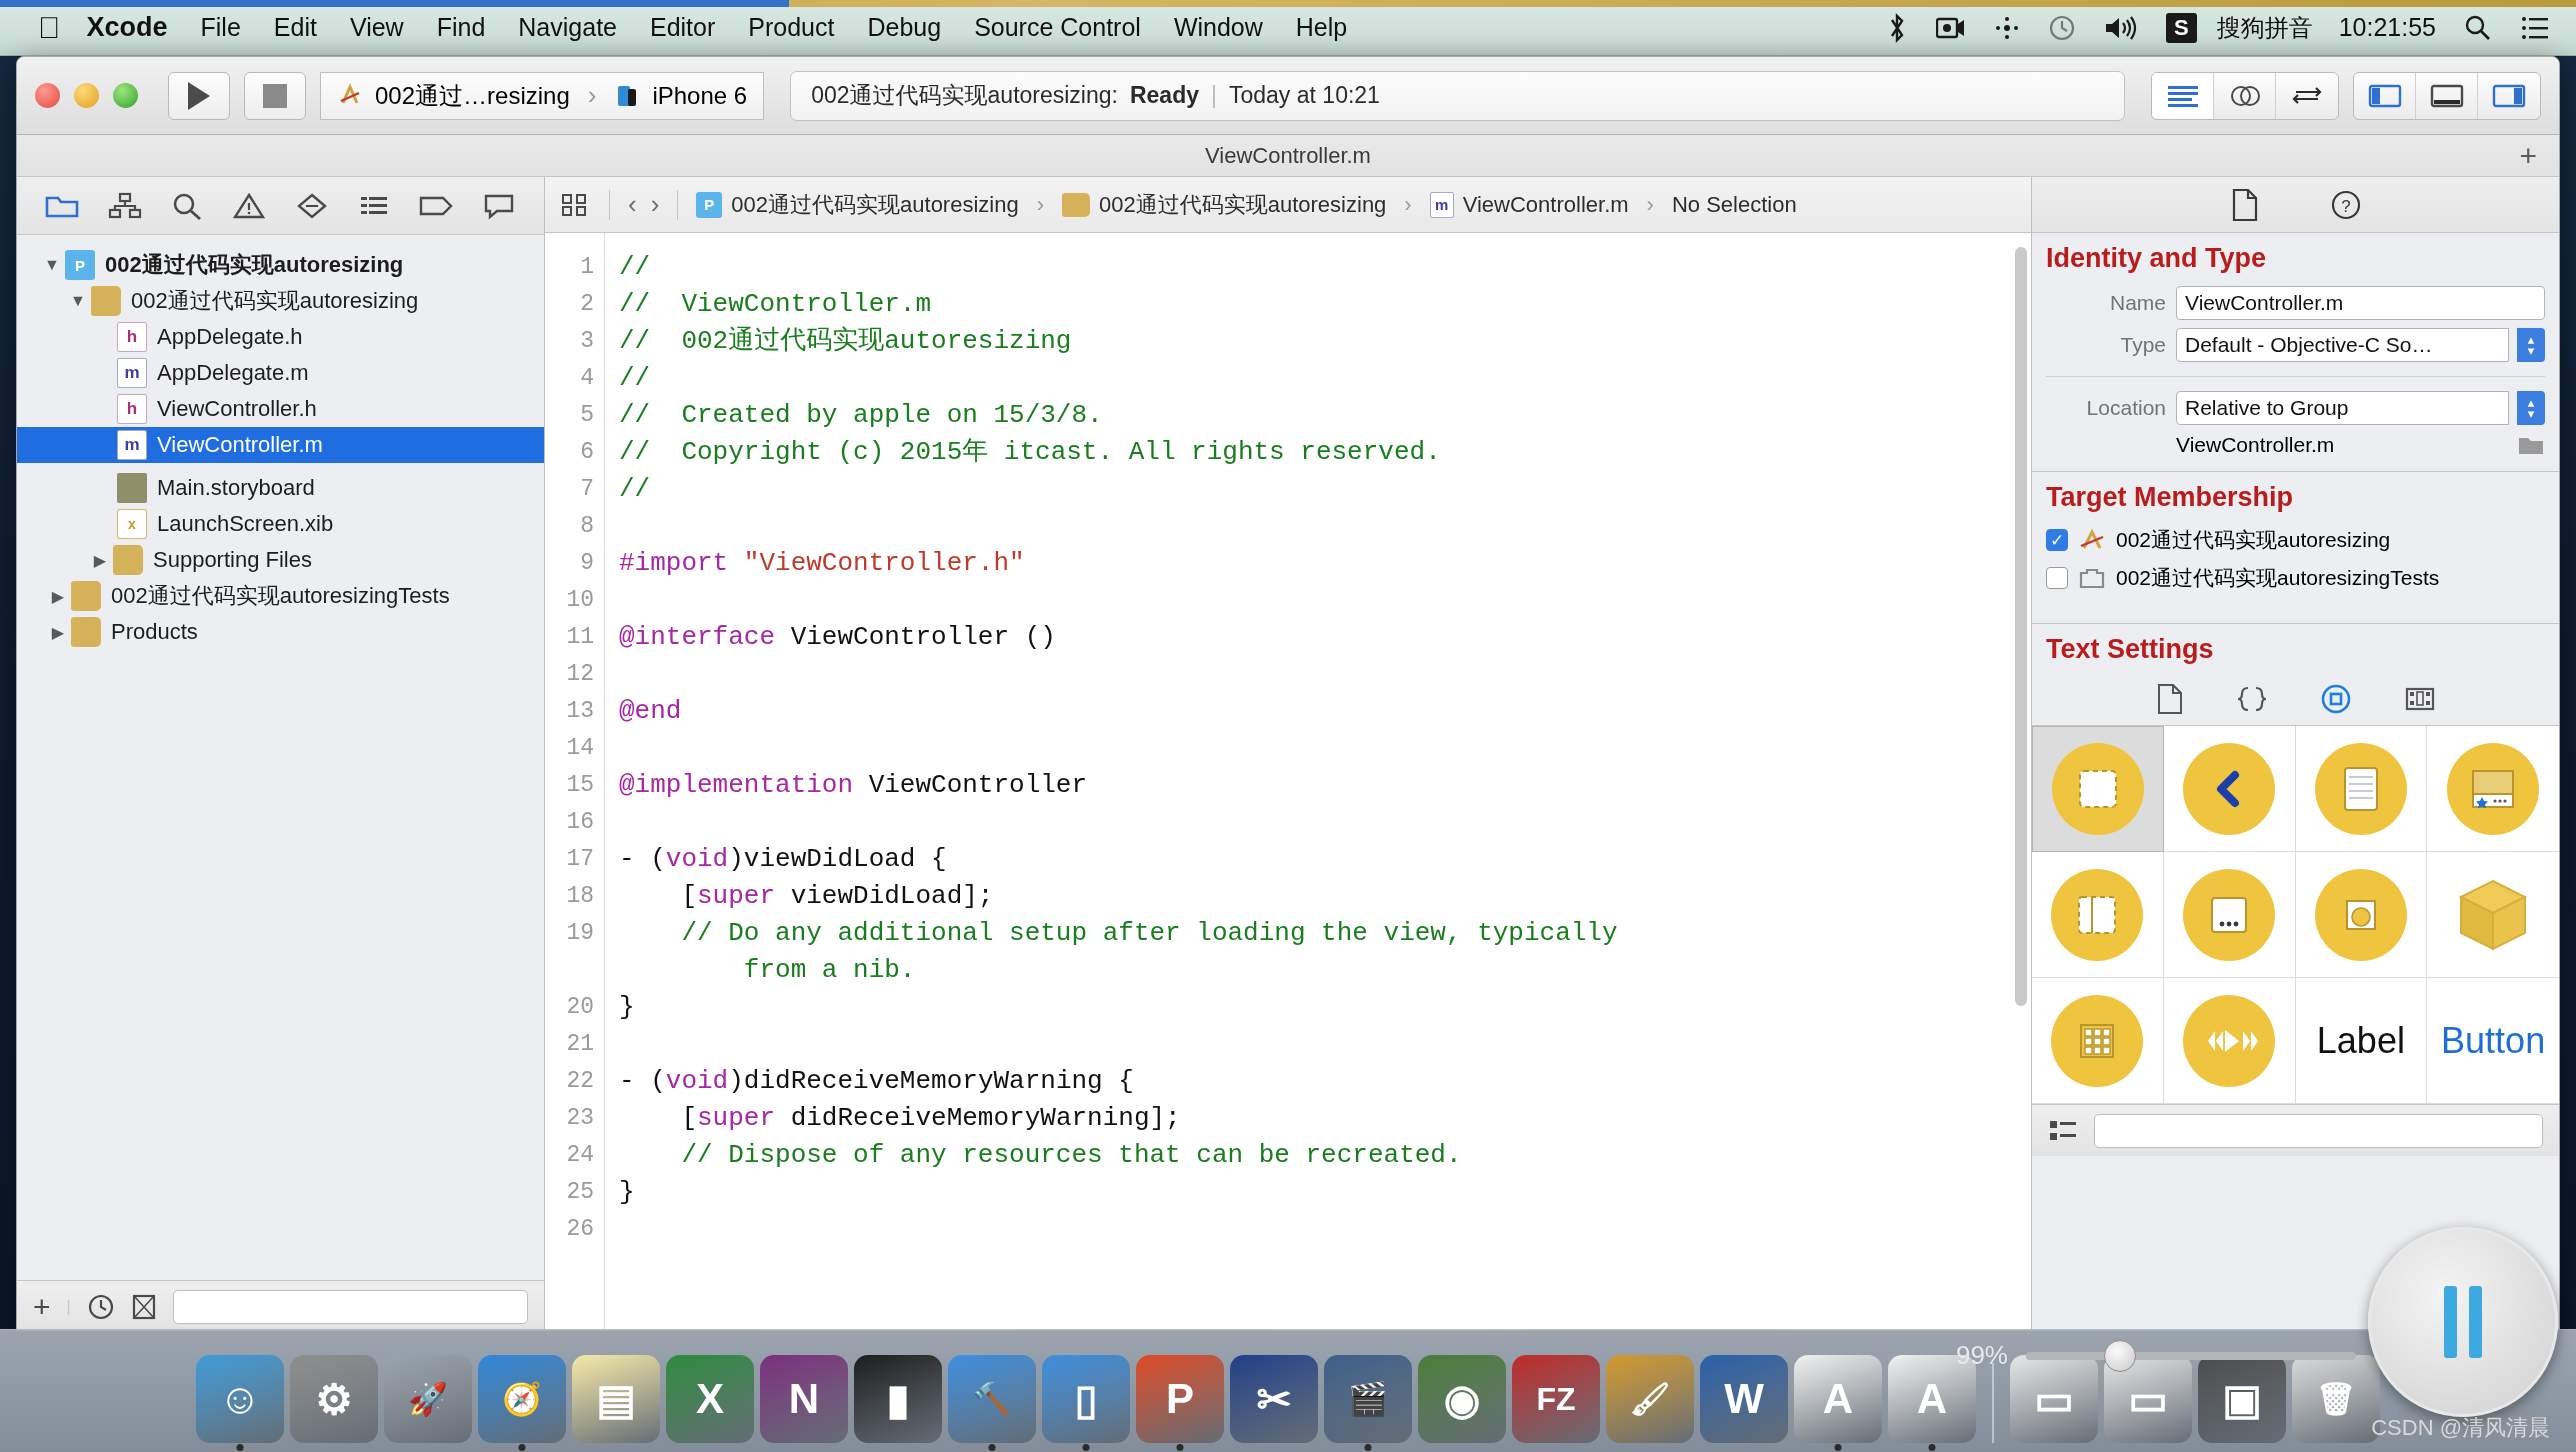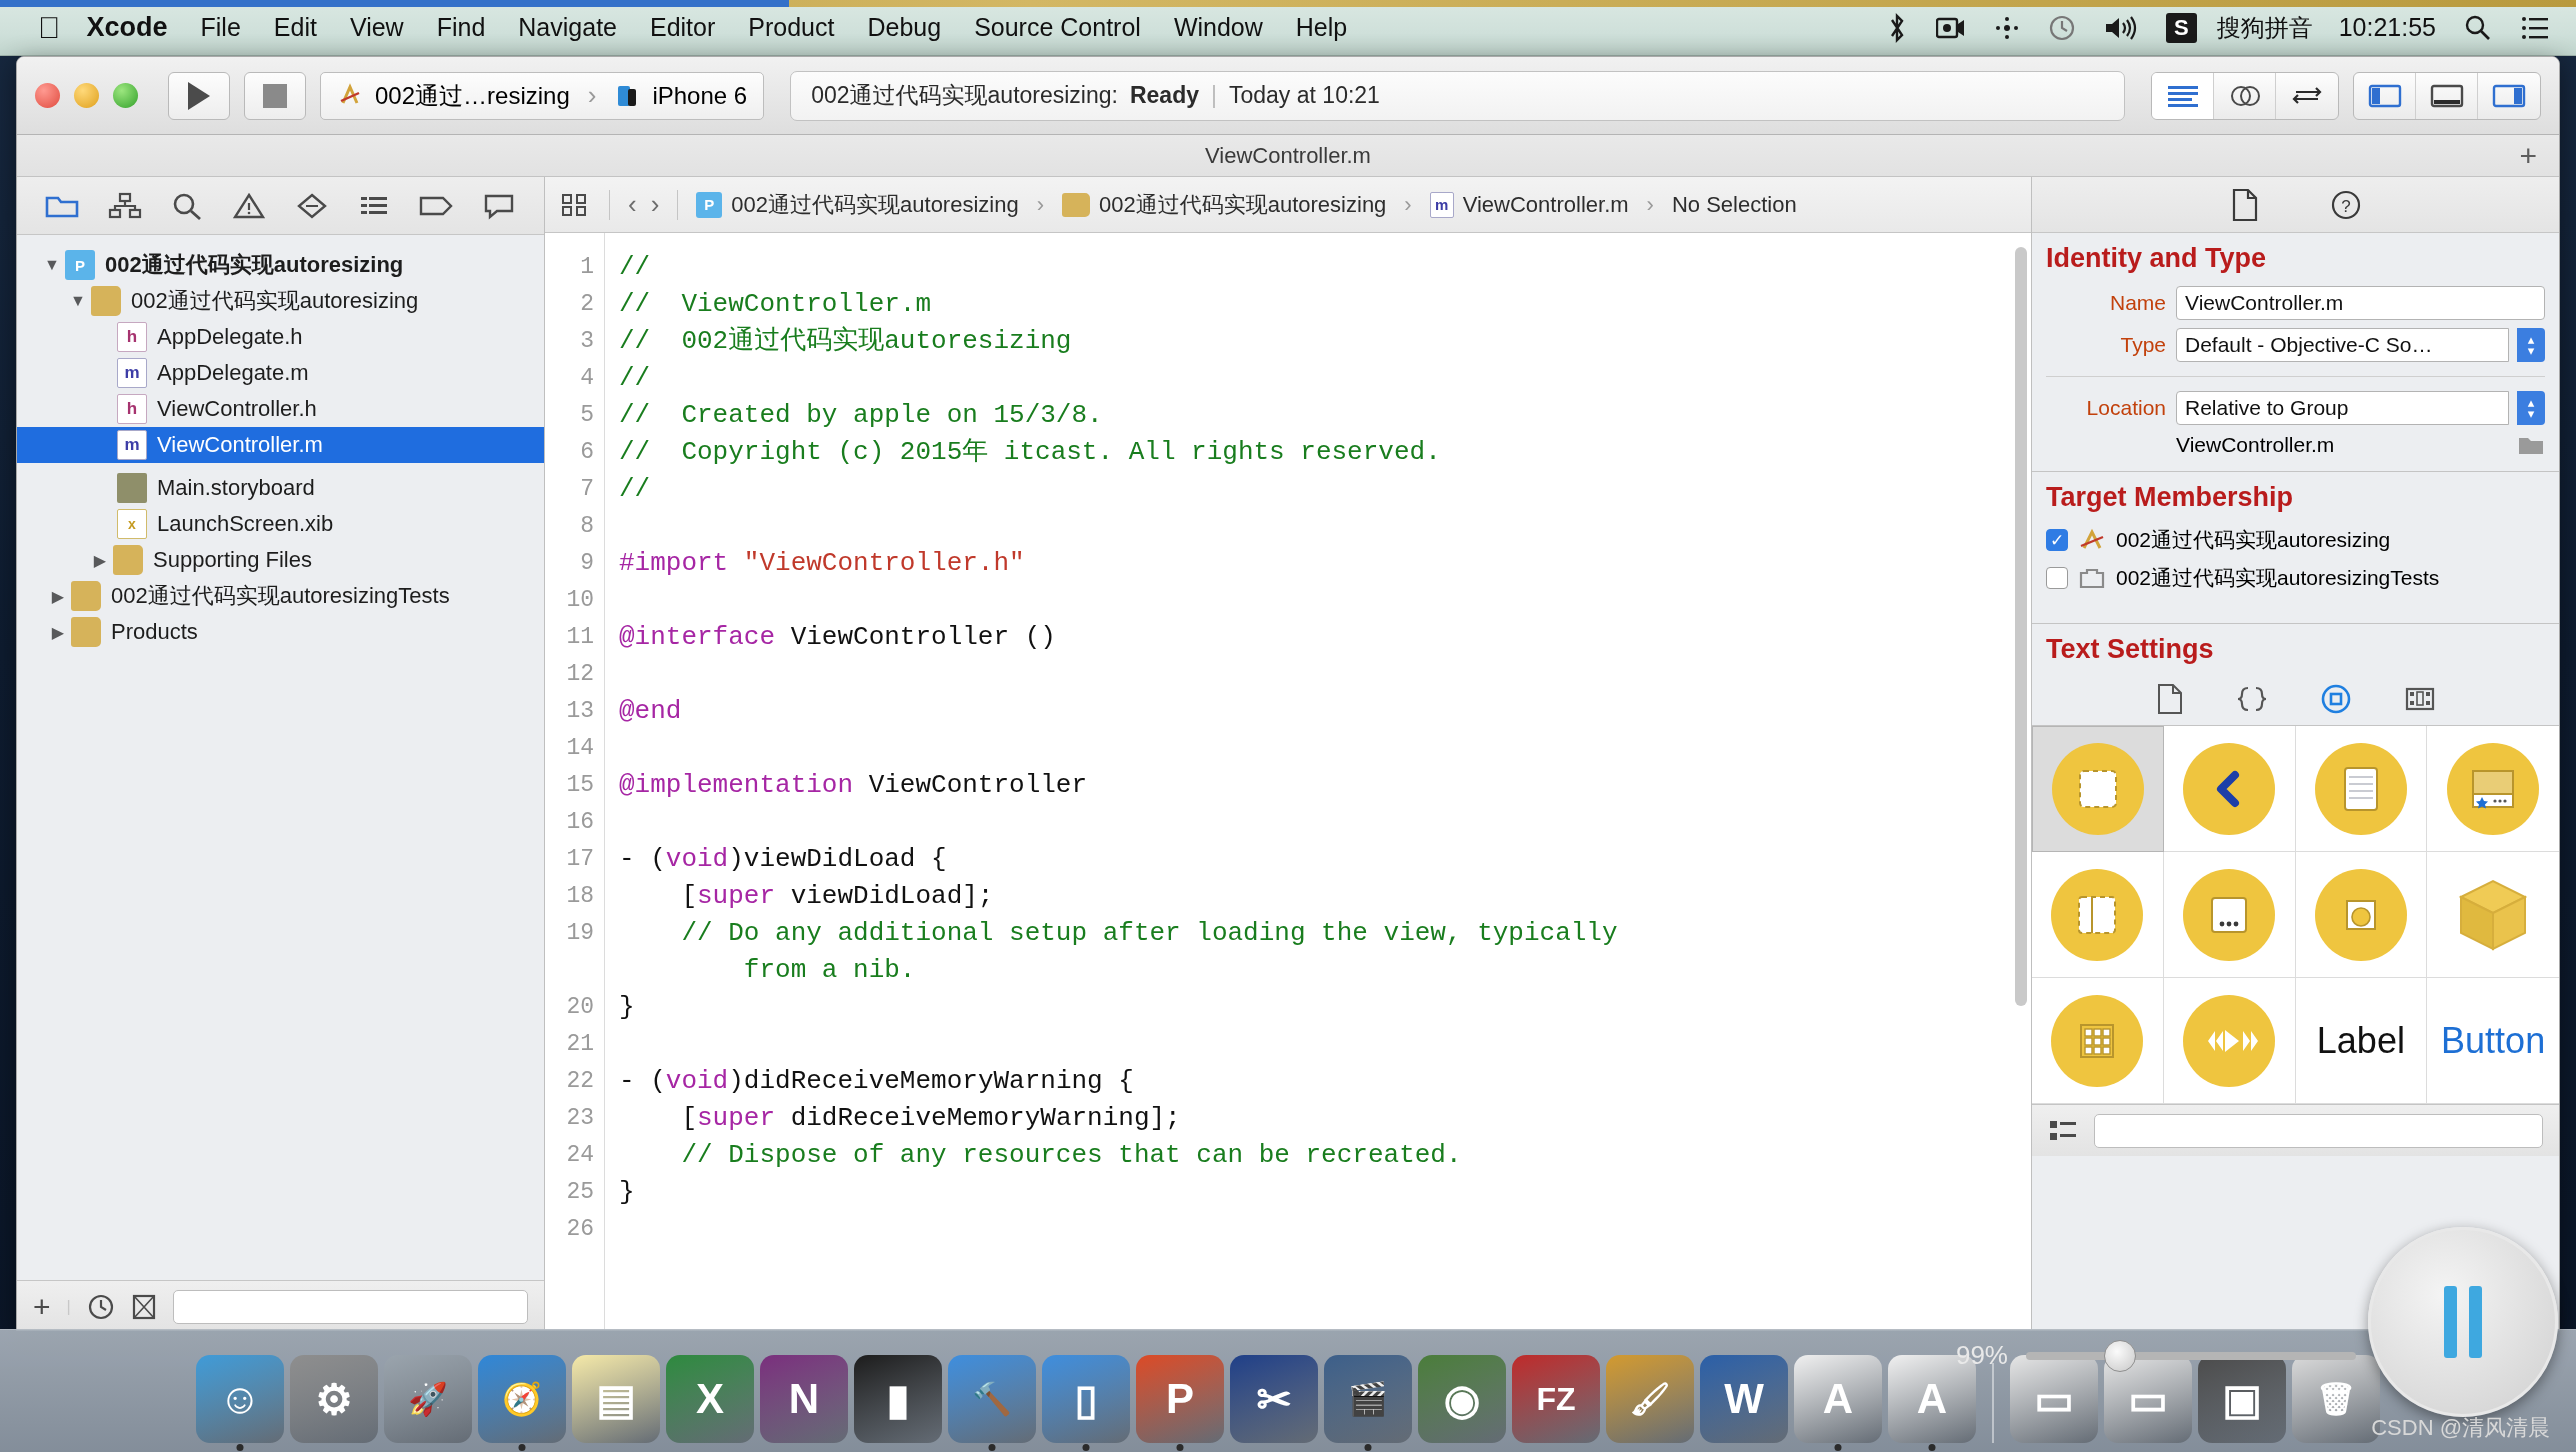--- a/index.html
+++ b/index.html
@@ -60,21 +60,21 @@
     border:1px solid #b9b9b9; border-radius:6px;
     height:48px; min-width:62px;
     display:flex; align-items:center; justify-content:center;
   }
   .tri { width:0;height:0;border-left:22px solid #4b4b4b;
          border-top:14px solid transparent;border-bottom:14px solid transparent; }
   .sq { width:24px;height:24px;background:#8a8a8a; }
 
   .scheme {
     background:linear-gradient(180deg,#fdfdfd,#efefef);
-    border:1px solid #bdbdbd; border-radius:5px;
+    border:1px solid #bdbdbd; border-radius:0;
     height:48px; display:flex; align-items:center; padding:0 16px;
     font-size:24px; gap:12px; white-space:nowrap;
   }
   .scheme .sep { color:#9a9a9a; font-size:26px; margin:0 6px; }
 
   .statusbar {
     flex:1; height:50px; margin:0 12px;
     background:linear-gradient(180deg,#fcfcfc,#f2f2f2);
     border:1px solid #c2c2c2; border-radius:7px;
     display:flex; align-items:center; padding:0 20px;
@@ -174,21 +174,21 @@
   
   .insp{width:528px;flex:none;background:#eceef1;border-left:1px solid #bfbfbf;
         display:flex;flex-direction:column;}
   .inspbar{
     height:56px;border-bottom:1px solid #c6c6c6;
     background:linear-gradient(180deg,#eeeeee,#e4e4e4);
     display:flex;align-items:center;justify-content:center;gap:70px;
   }
   .secttl{font-size:27px;font-weight:bold;color:#b91c1c;padding:10px 14px 8px;}
   .frow{display:flex;align-items:center;padding:4px 14px;font-size:21px;gap:10px;}
-  .flabel{width:120px;text-align:right;color:#c2410c;flex:none;}
+  .flabel{width:120px;text-align:right;color:#737373;flex:none;}
   .ffield{
     flex:1;height:34px;background:#fff;border:1px solid #b3b3b3;border-radius:4px;
     display:flex;align-items:center;padding:0 8px;font-size:21px;color:#111;
     overflow:hidden;white-space:nowrap;
   }
   .stepper{width:28px;height:34px;background:#3b7ee0;border-radius:0 4px 4px 0;
            display:flex;flex-direction:column;align-items:center;justify-content:center;
            color:#fff;font-size:13px;line-height:11px;flex:none;margin-left:-2px;}
   .hrline{height:1px;background:#cfcfcf;margin:10px 14px;}
   .pathblk{display:flex;padding:2px 14px;font-size:20px;gap:10px;}

